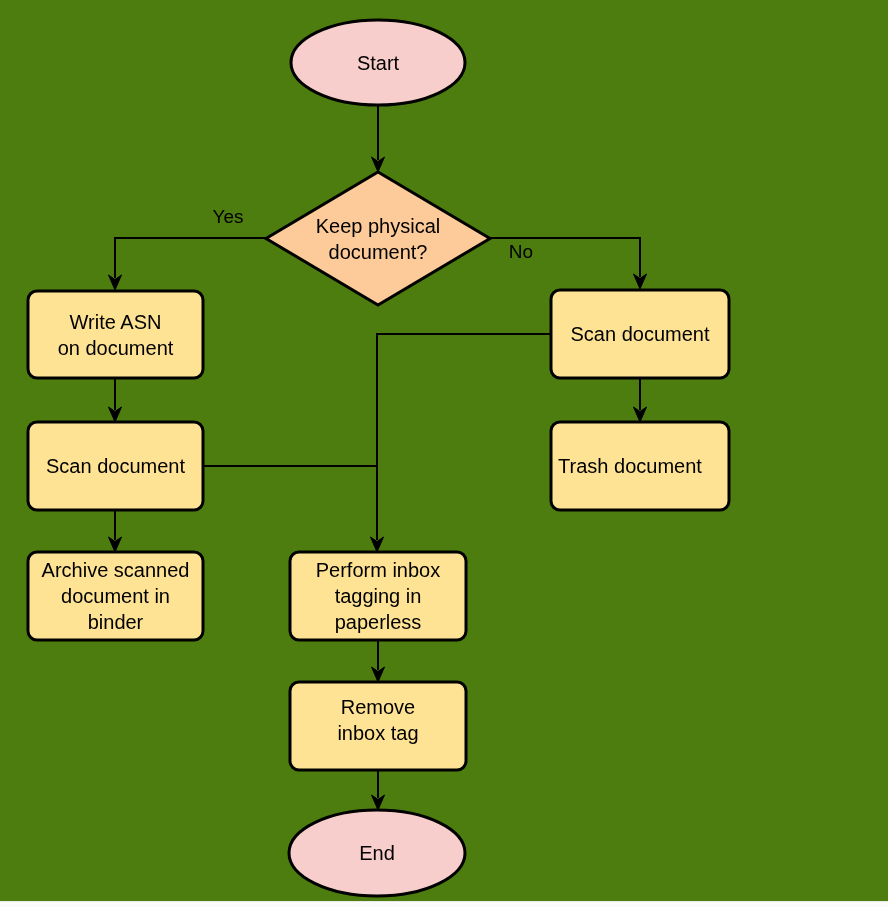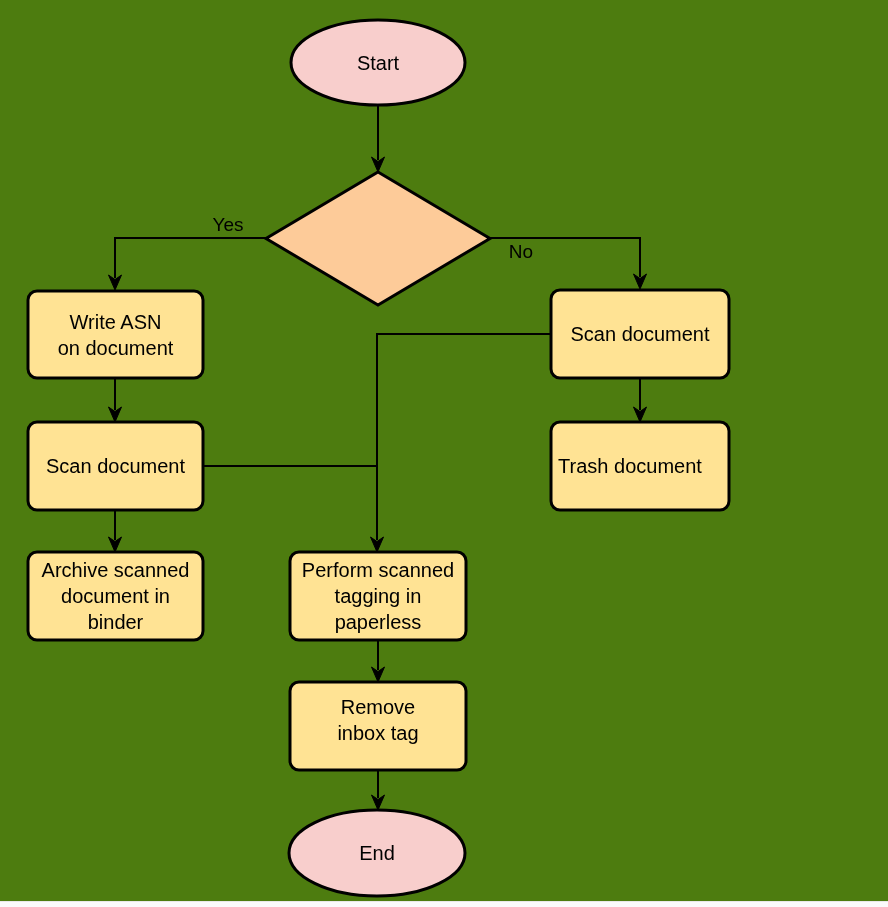--- a/index.html
+++ b/index.html
@@ -116,43 +116,45 @@
     <rect class="shape" x="28" y="552" width="175" height="88" rx="9" fill="#FFE394"></rect>
     <rect class="shape" x="551" y="290" width="178" height="88" rx="9" fill="#FFE394"></rect>
     <rect class="shape" x="551" y="422" width="178" height="88" rx="9" fill="#FFE394"></rect>
     <rect class="shape" x="290" y="552" width="176" height="88" rx="9" fill="#FFE394"></rect>
     <rect class="shape" x="290" y="682" width="176" height="88" rx="9" fill="#FFE394"></rect>
     <ellipse class="shape" cx="377" cy="853" rx="88" ry="43" fill="#F8CECC"></ellipse>
   </svg>
 
   <div class="node-label" style="left:291px; top:20px;  width:174px; height:85px;">Start</div>
 
+  <div class="node-label" style="left:286px; top:172px; width:184px; height:133px;">Keep physical
+document?</div>
 
   <div class="node-label" style="left:28px;  top:291px; width:175px; height:87px;">Write ASN
 on document</div>
 
   <div class="node-label" style="left:28px;  top:422px; width:175px; height:88px;">Scan document</div>
 
   <div class="node-label" style="left:28px;  top:552px; width:175px; height:87px;">Archive scanned
 document in
 binder</div>
 
   <div class="node-label" style="left:551px; top:290px; width:178px; height:88px;">Scan document</div>
 
   <div class="node-label" style="left:551px; top:422px; width:158px; height:88px;">Trash document</div>
 
-  <div class="node-label" style="left:290px; top:552px; width:176px; height:88px;">Perform scanned
+  <div class="node-label" style="left:290px; top:552px; width:176px; height:88px;">Perform inbox
 tagging in
 paperless</div>
 
   <div class="node-label" style="left:290px; top:682px; width:176px; height:76px;">Remove
 inbox tag</div>
 
   <div class="node-label" style="left:289px; top:810px; width:176px; height:86px;">End</div>
 
-  <div class="edge-label" style="left:203px; top:214px; width:50px; height:22px;text-align:right;">Yes</div>
+  <div class="edge-label" style="left:203px; top:206px; width:50px; height:22px;text-align:right;">Yes</div>
 
   <div class="edge-label" style="left:496px; top:209px; width:50px; height:22px;margin-top:32px;">No</div>
 
 
   <div class="bottom-strip"></div>
 
 </div>
 
 </body></html>

